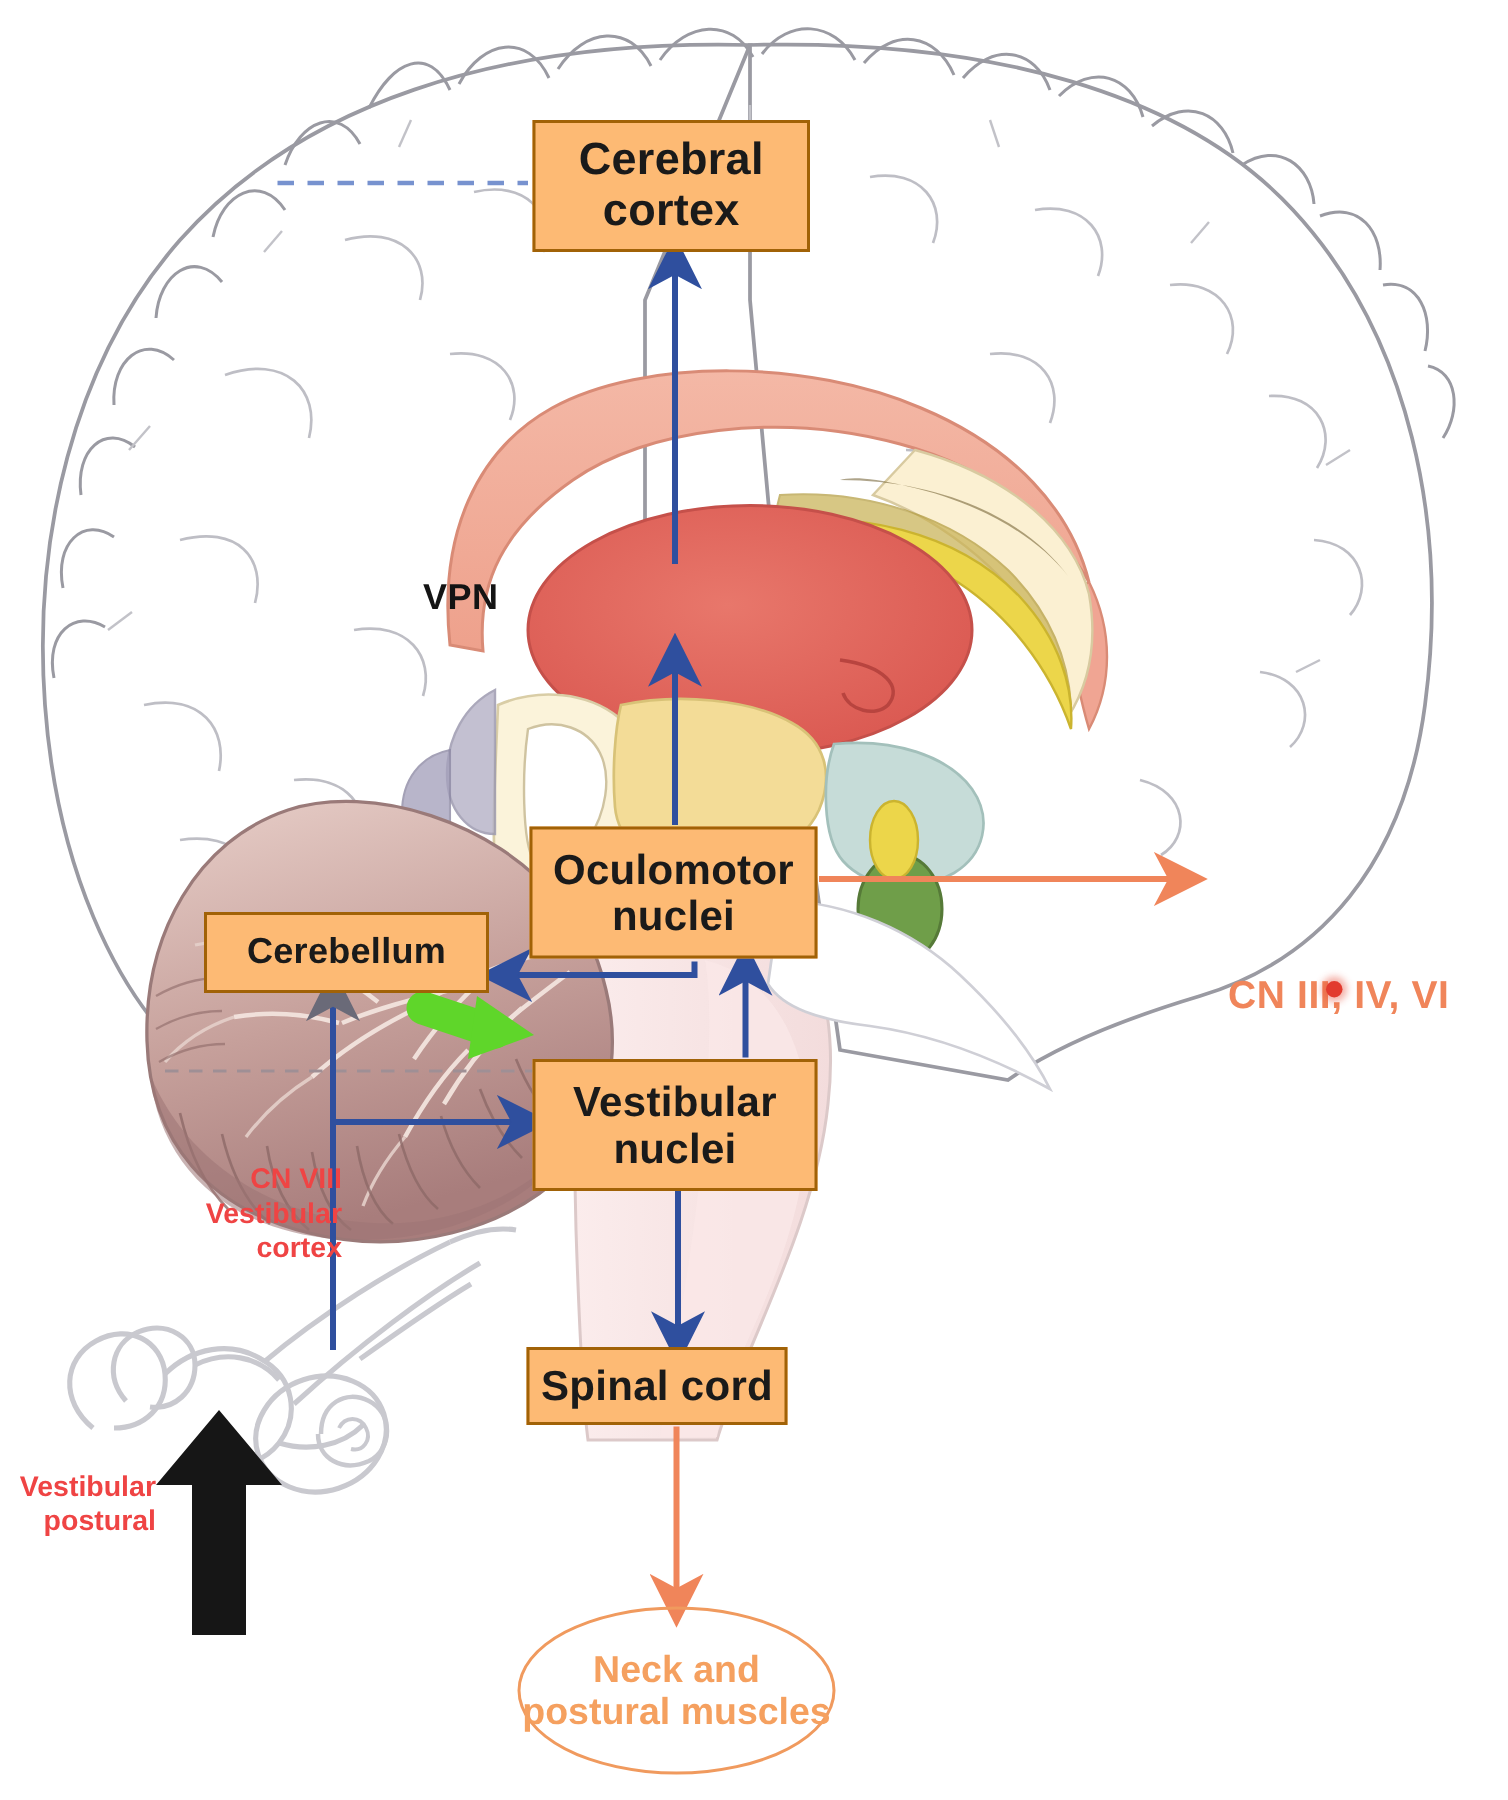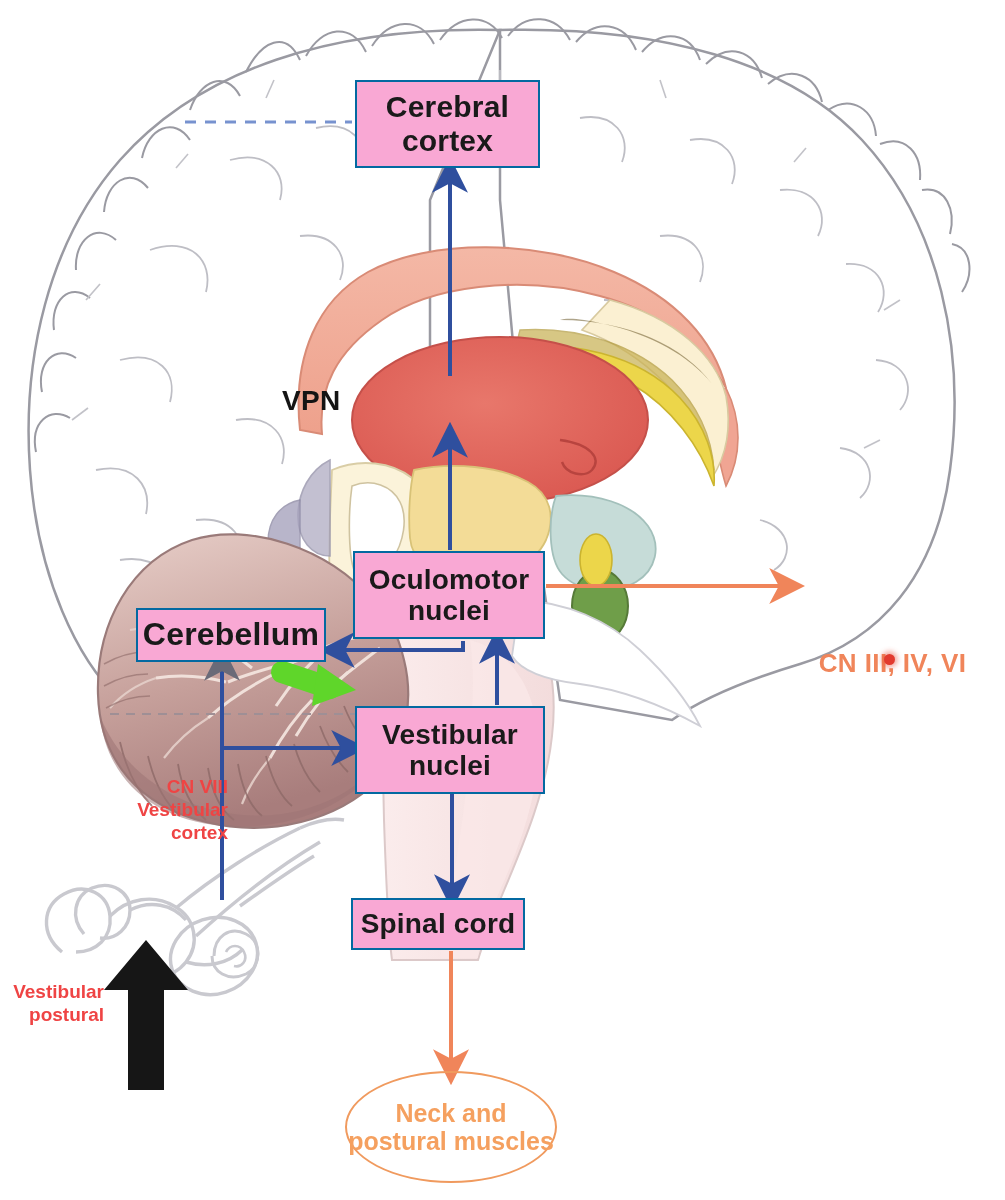--- a/index.html
+++ b/index.html
@@ -2,41 +2,41 @@
 <html><head>
 <meta charset="utf-8">
 <style>
   html,body{margin:0;padding:0;background:#fff;}
   body{font-family:"Liberation Sans", sans-serif;}
   #stage{position:relative;width:1005px;height:1200px;background:#ffffff;overflow:hidden;}
   #brainArt{position:absolute;left:0;top:0;width:1005px;height:1200px;}
   #arrowLayer{position:absolute;left:0;top:0;width:1005px;height:1200px;}
   .node{
     position:absolute;
-    background:#f9a8d4;
-    border:2px solid #0369a1;
+    background:#fdba74;
+    border:2px solid #a16207;
     box-sizing:border-box;
     display:flex;align-items:center;justify-content:center;
     text-align:center;
     font-weight:bold;
     color:#1a1a1a;
     line-height:1.12;
     letter-spacing:.2px;
   }
   .node span{display:block;}
   #n-cortex{left:355px;top:80px;width:185px;height:88px;font-size:30px;}
   #n-thalamus{left:358px;top:377px;width:185px;height:55px;font-size:29px;}
   #n-oculomotor{left:353px;top:551px;width:192px;height:88px;font-size:28px;}
-  #n-cerebellum{left:136px;top:608px;width:190px;height:54px;font-size:32px;}
+  #n-cerebellum{left:136px;top:608px;width:190px;height:54px;font-size:24px;}
   #n-vestibular{left:355px;top:706px;width:190px;height:88px;font-size:28px;}
   #n-spinal{left:351px;top:898px;width:174px;height:52px;font-size:28px;}
 
   .vpn{
     position:absolute;left:282px;top:385px;
-    font-size:28px;font-weight:bold;color:#141414;letter-spacing:.3px;
+    font-size:24px;font-weight:bold;color:#141414;letter-spacing:.3px;
   }
   .ell{
     position:absolute;
     border:2.5px solid #f09a5e;
     border-radius:50%;
     display:flex;align-items:center;justify-content:center;
     text-align:center;
     color:#f5a05f;
     font-weight:bold;
     line-height:1.14;

